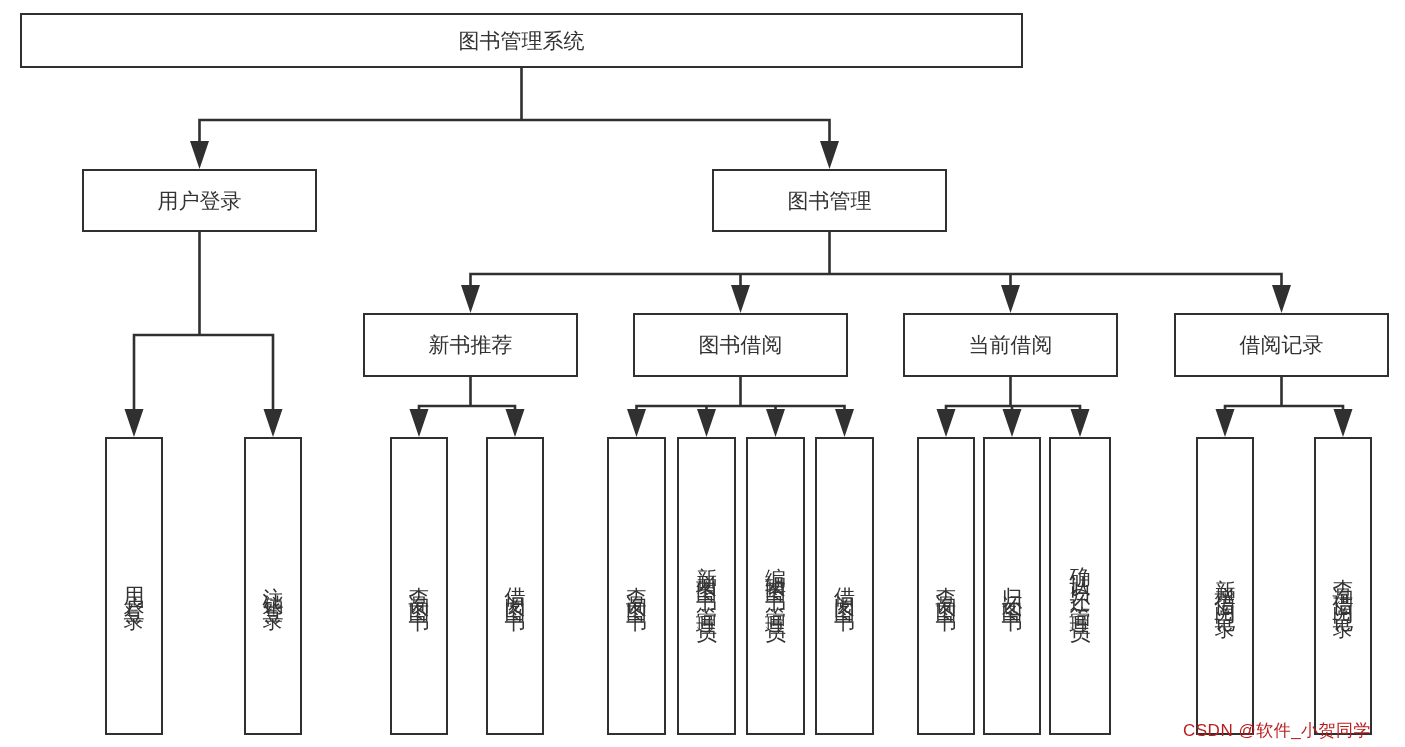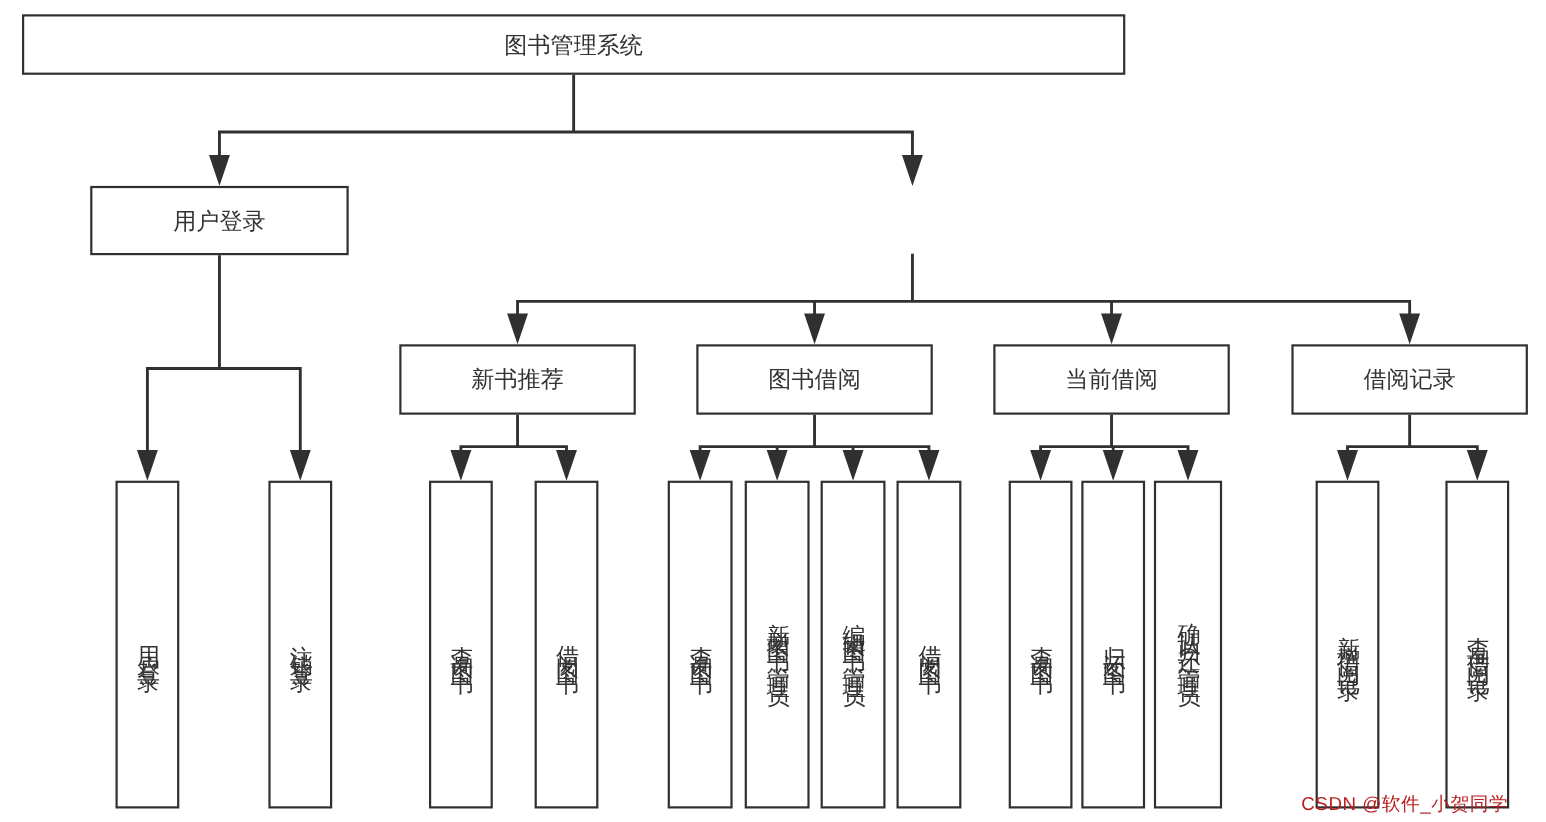--- a/index.html
+++ b/index.html
@@ -94,20 +94,23 @@
              M1333.5 409 L1352.5 409 L1343 437 Z"></path>
   </svg>
 
   <div class="node" style="left:20px; top:13px; width:1003px; height:55px;">
     <span>图书管理系统</span>
   </div>
 
   <div class="node" style="left:82px; top:169px; width:235px; height:63px;">
     <span>用户登录</span>
   </div>
+  <div class="node" style="left:712px; top:169px; width:235px; height:63px;">
+    <span>图书管理</span>
+  </div>
 
   <div class="node" style="left:363px; top:313px; width:215px; height:64px;">
     <span>新书推荐</span>
   </div>
   <div class="node" style="left:633px; top:313px; width:215px; height:64px;">
     <span>图书借阅</span>
   </div>
   <div class="node" style="left:903px; top:313px; width:215px; height:64px;">
     <span>当前借阅</span>
   </div>

